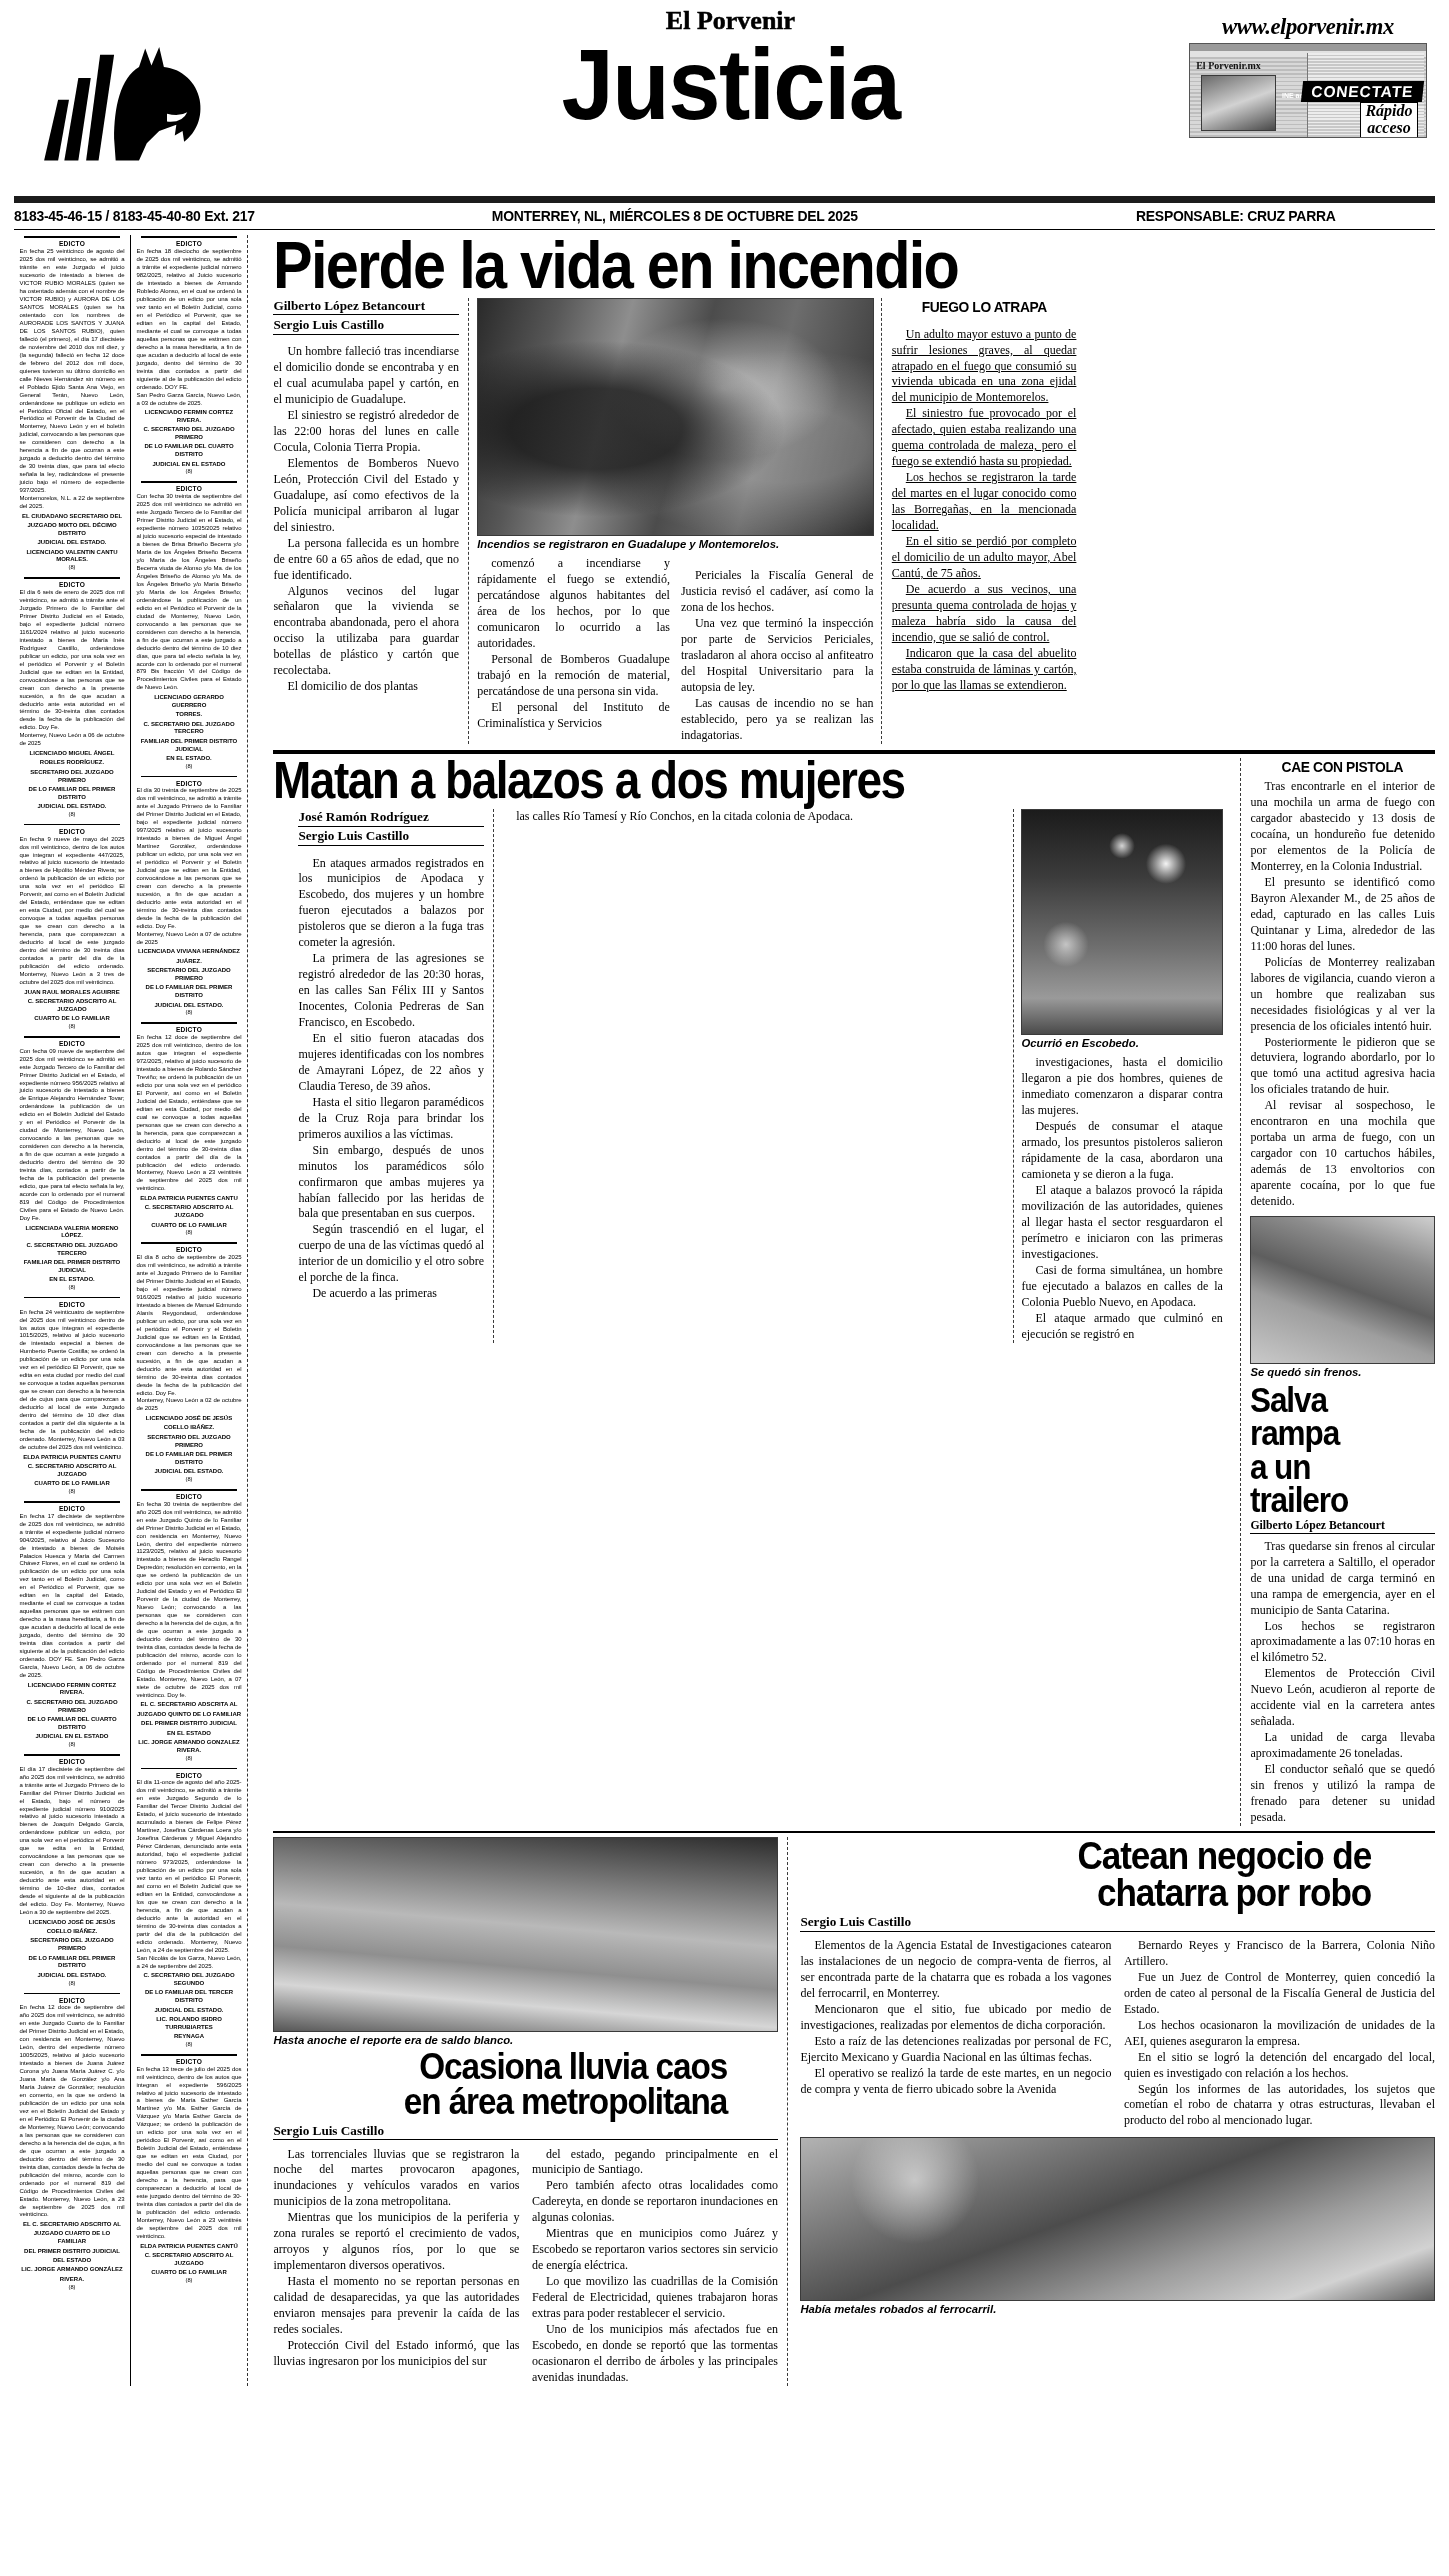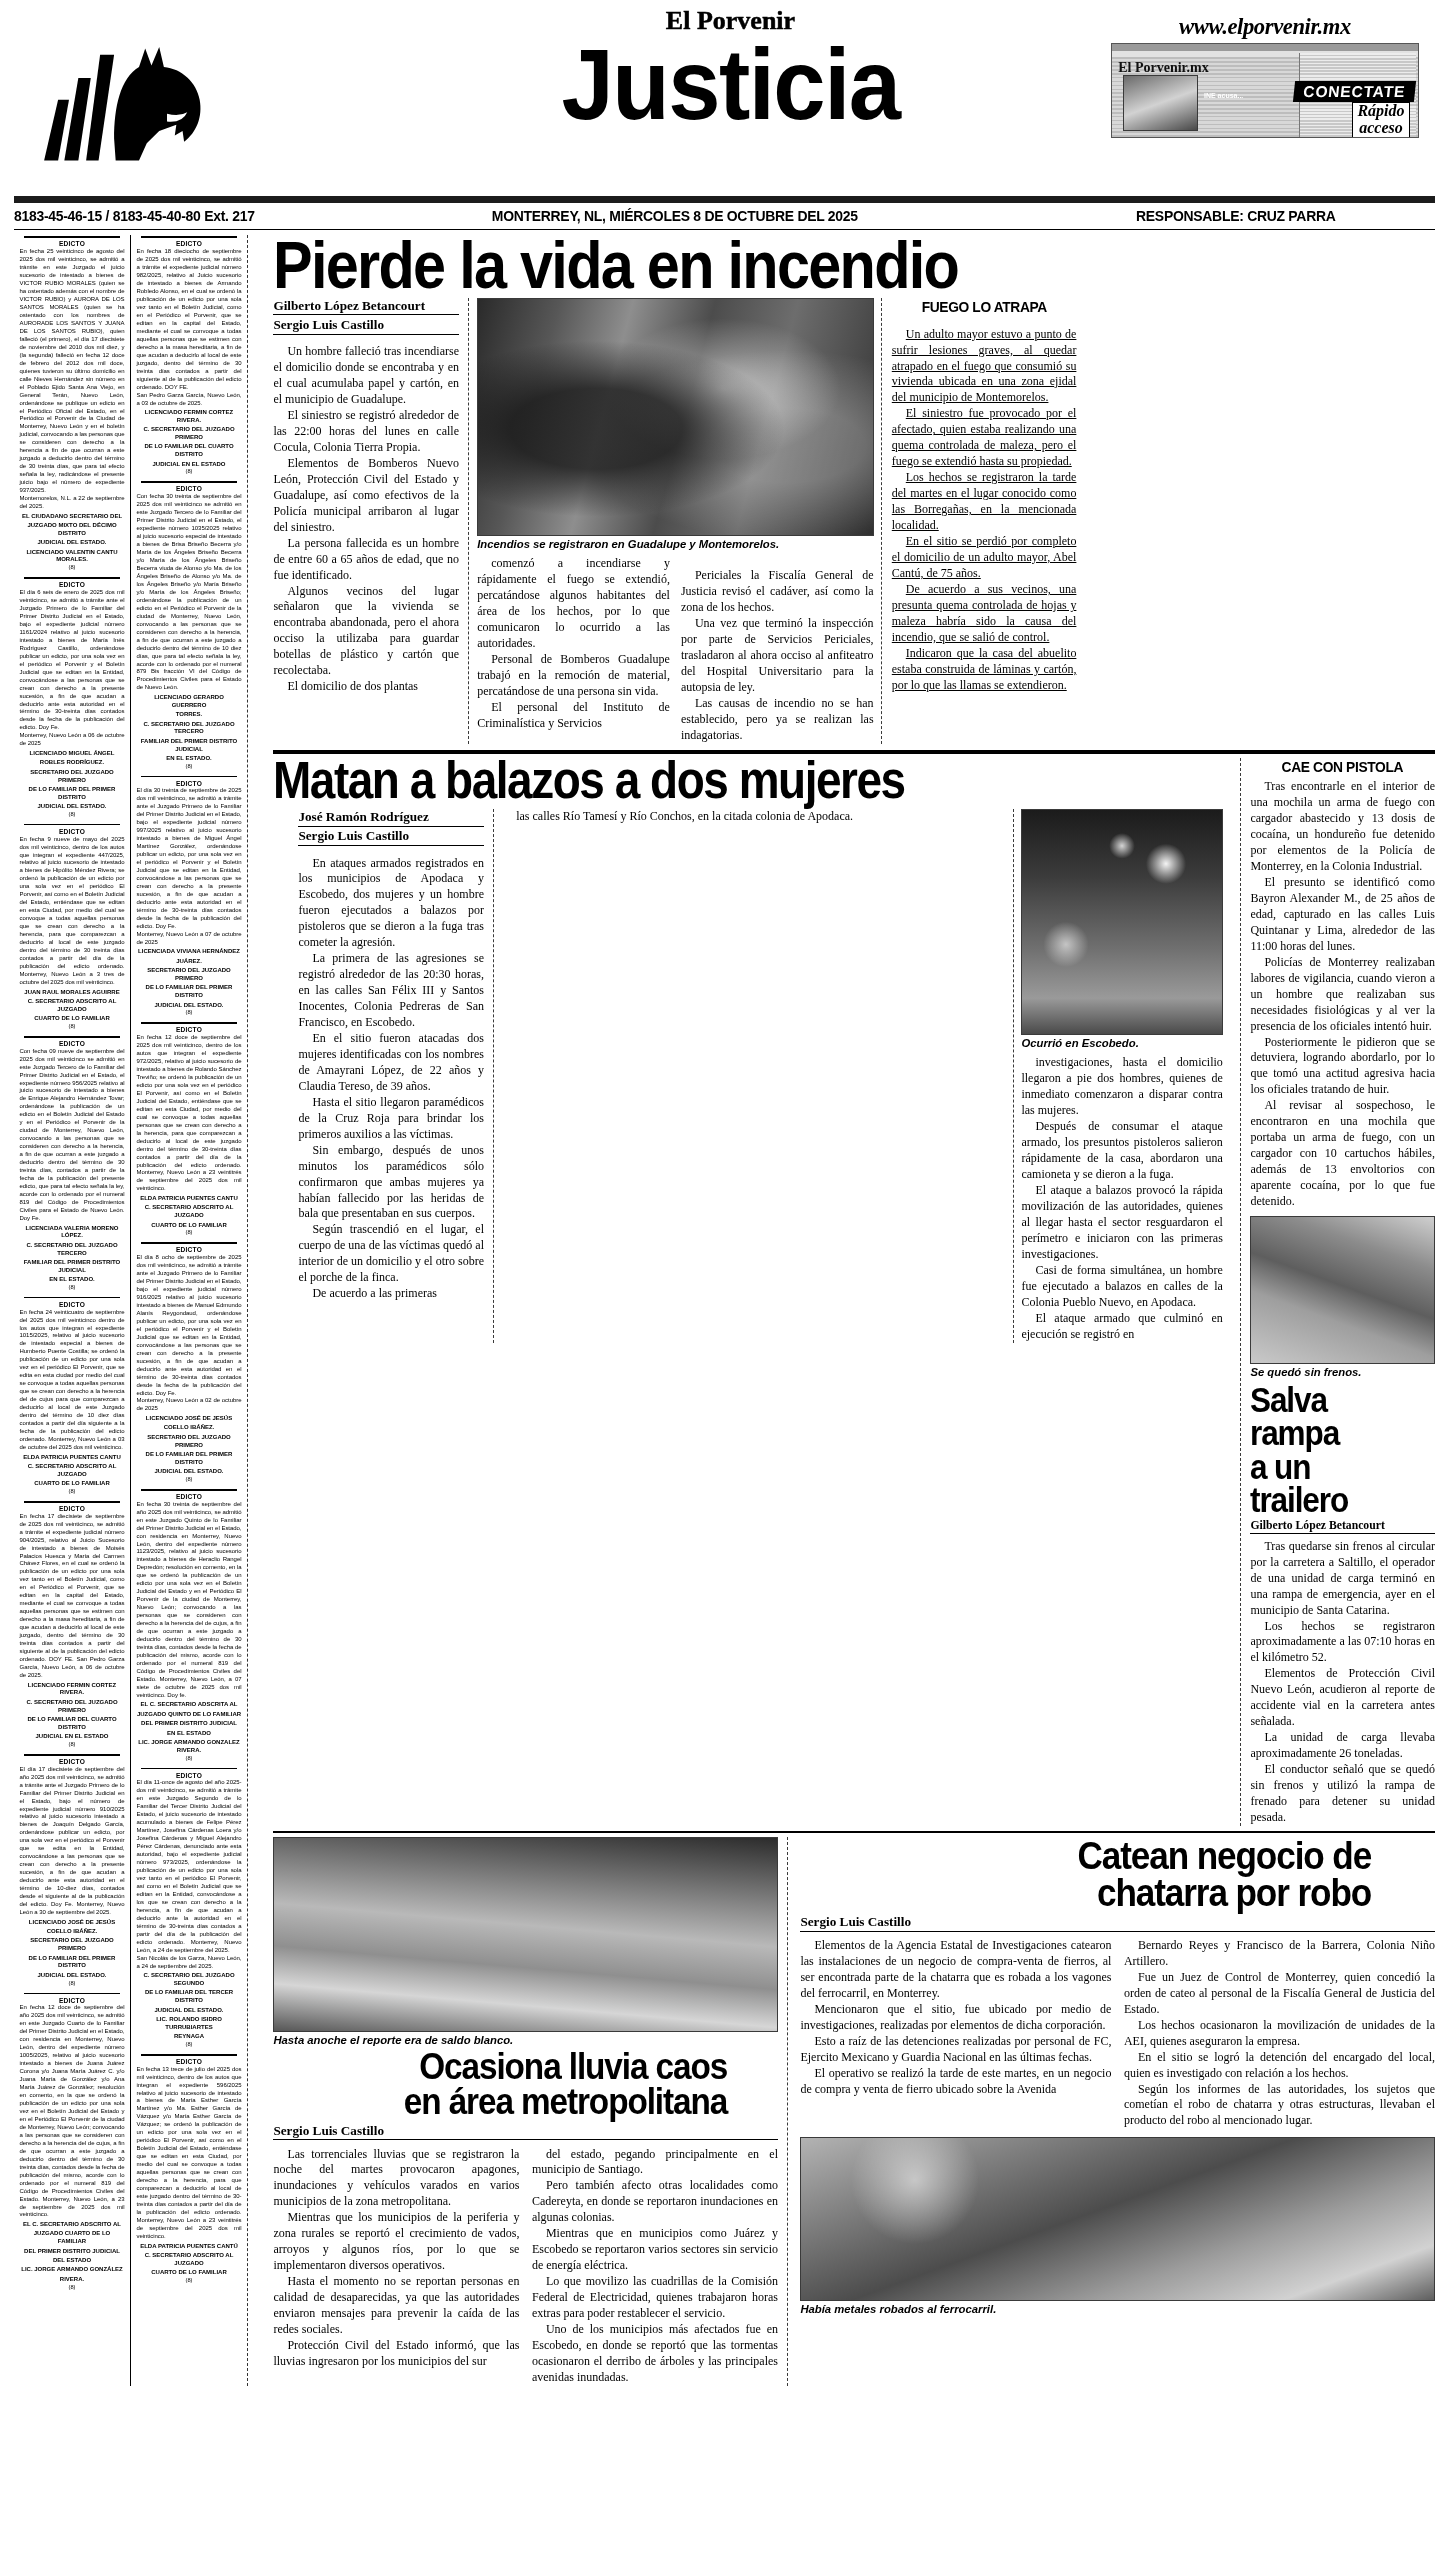--- a/index.html
+++ b/index.html
@@ -25,40 +25,40 @@
   }
   .brand-big {
     font-family:"Liberation Sans", sans-serif;
     font-weight:bold;
     font-size:100px;
     line-height:0.92;
     transform:scaleX(0.94);
     letter-spacing:-1.6px;
     margin-top:1.6px;
   }
-  .promo-box { position:absolute; right:16px; top:14px; width:308px; height:139px; }
+  .promo-box { position:absolute; right:8px; top:14px; width:238px; height:139px; }
   .promo-url {
     font-family:"Liberation Serif", serif;
     font-style:italic; font-weight:bold; font-size:22.6px;
     text-align:center; letter-spacing:-0.4px;
   }
   .promo-shot {
     position:relative; margin-top:3.1px; height:95px; width:100%;
     background:
       repeating-linear-gradient(0deg, #bdbdbd 0px, #bdbdbd 1.6px, #d8d8d8 1.6px, #d8d8d8 3.9px),
       linear-gradient(145deg,#cfcfcf,#9d9d9d);
     border:0.8px solid #555; overflow:hidden;
   }
   .promo-shot .bar { position:absolute; left:0; top:0; right:0; height:7px; background:#9a9a9a; }
   .promo-shot .bar2 { position:absolute; left:0; top:7px; right:0; height:5.5px; background:#e2e2e2; }
   .promo-shot .page2 { position:absolute; right:1.6px; top:9.4px; width:117px; height:84px;
     background:repeating-linear-gradient(0deg,#c8c8c8 0 1.6px,#ececec 1.6px 3.1px); border-left:0.8px solid #777;}
   .promo-shot .photo { position:absolute; left:11px; top:31px; width:75px; height:56px;
     background:linear-gradient(160deg,#6a6a6a,#d2d2d2,#484848); }
-  .promo-shot .logo-mini { position:absolute; left:6.2px; top:15.6px; font-size:14px; font-weight:bold;
+  .promo-shot .logo-mini { position:absolute; left:6.2px; top:15.6px; font-size:10px; font-weight:bold;
     font-family:"Liberation Serif", serif; color:#111; }
   .promo-shot .ine { position:absolute; left:92px; top:48px; font-size:7px; font-weight:bold; color:#fff;
     font-family:"Liberation Sans",sans-serif;}
   .conectate {
     position:absolute; right:3.1px; top:37px;
     background:#000; color:#fff; font-family:"Liberation Sans", sans-serif;
     font-weight:bold; font-size:15.6px; letter-spacing:0.8px; padding:1.6px 9.4px;
     transform:skewX(-6deg);
   }
   .rapido {

